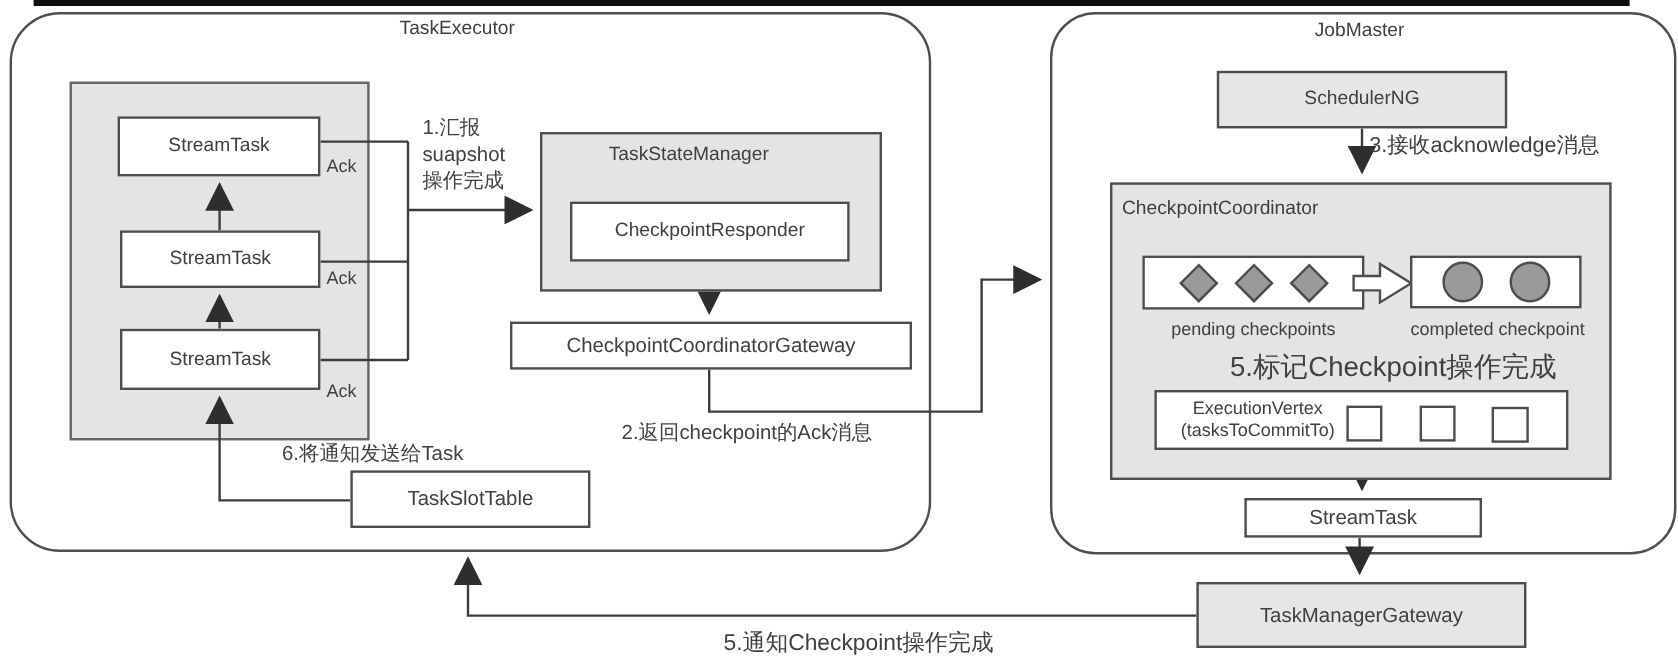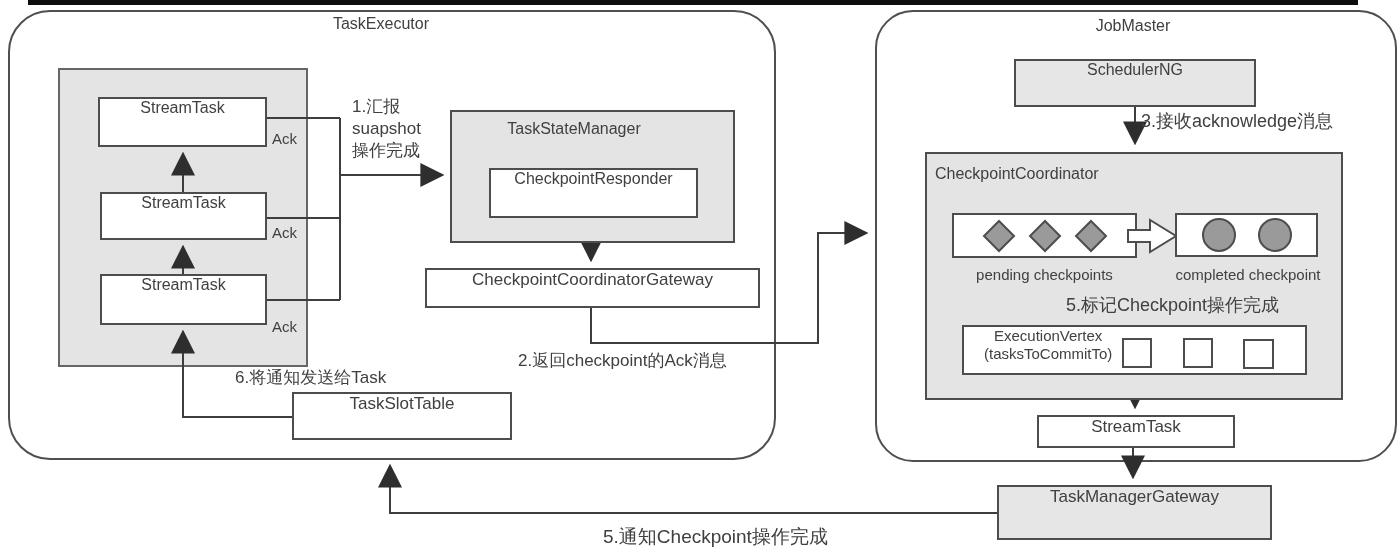--- a/index.html
+++ b/index.html
@@ -6,21 +6,21 @@
   #canvas{
     position:relative;width:1398px;height:552px;background:#ffffff;
     font-family:Liberation Sans, sans-serif;color:#404040;overflow:hidden;border-radius:14px;
   }
   .abs{position:absolute;}
   .frame{
     position:absolute;border:2px solid #4f4f4f;border-radius:42px;background:transparent;
   }
   .box{
     position:absolute;border:2px solid #4d4d4d;background:#ffffff;
-    display:flex;justify-content:center;
+    display:flex;align-items:center;justify-content:center;
     font-size:16px;box-sizing:border-box;
   }
   .box.gray{background:#e6e6e6;}
   .grp{
     position:absolute;background:#e4e4e4;border:2px solid #666;box-sizing:border-box;
   }
   .lbl{position:absolute;font-size:17px;line-height:22px;white-space:nowrap;}
   .lbl.small{font-size:15px;line-height:17px;}
   .title{position:absolute;font-size:16px;text-align:center;white-space:nowrap;}
   .sq{
@@ -78,29 +78,29 @@
   <div class="box" style="left:100px;top:274px;width:167px;height:51px;">
     <span>StreamTask</span>
   </div>
 
   <div class="lbl small" style="left:272px;top:130px;">Ack</div>
   <div class="lbl small" style="left:272px;top:224px;">Ack</div>
   <div class="lbl small" style="left:272px;top:318px;">Ack</div>
 
   <div class="grp" style="left:450px;top:110px;width:285px;height:133px;border-color:#4d4d4d;"></div>
   <div class="title" style="left:450px;top:120px;width:248px;">TaskStateManager</div>
-  <div class="box" style="left:489px;top:168px;width:209px;height:50px;">
+  <div class="box" style="left:475px;top:168px;width:233px;height:50px;">
     <span>CheckpointResponder</span>
   </div>
 
   <div class="box" style="left:425px;top:268px;width:335px;height:40px;font-size:17px;">
     <span>CheckpointCoordinatorGateway</span>
   </div>
 
-  <div class="box" style="left:292px;top:392px;width:220px;height:48px;font-size:17px;">
+  <div class="box" style="left:292px;top:392px;width:200px;height:48px;font-size:17px;">
     <span>TaskSlotTable</span>
   </div>
 
   <div class="box gray" style="left:1014px;top:59px;width:242px;height:48px;">
     <span>SchedulerNG</span>
   </div>
 
   <div class="grp" style="left:925px;top:152px;width:418px;height:248px;border-color:#4d4d4d;"></div>
   <div class="lbl" style="left:935px;top:163px;font-size:16px;">CheckpointCoordinator</div>
 
@@ -125,21 +125,21 @@
       <circle cx="18" cy="18" r="16" fill="#9a9a9a" stroke="#4d4d4d" stroke-width="2"></circle>
     </svg>
     <svg width="36" height="36">
       <circle cx="18" cy="18" r="16" fill="#9a9a9a" stroke="#4d4d4d" stroke-width="2"></circle>
     </svg>
   </div>
 
   <div class="lbl small" style="left:952px;top:266px;width:185px;text-align:center;">pending checkpoints</div>
   <div class="lbl small" style="left:1158px;top:266px;width:180px;text-align:center;">completed checkpoint</div>
 
-  <div class="lbl" style="left:1066px;top:294px;font-size:18px;">5.标记Checkpoint操作完成</div>
+  <div class="lbl" style="left:1025px;top:294px;font-size:23px;">5.标记Checkpoint操作完成</div>
 
   <div class="box" style="left:962px;top:325px;width:345px;height:50px;justify-content:flex-start;">
     <div style="padding-left:20px;font-size:15px;line-height:18px;text-align:center;">
       <div>ExecutionVertex</div>
       <div>(tasksToCommitTo)</div>
     </div>
   </div>
   <div class="sq" style="left:1122px;top:338px;width:30px;height:30px;"></div>
   <div class="sq" style="left:1183px;top:338px;width:30px;height:30px;"></div>
   <div class="sq" style="left:1243px;top:339px;width:31px;height:30px;"></div>

